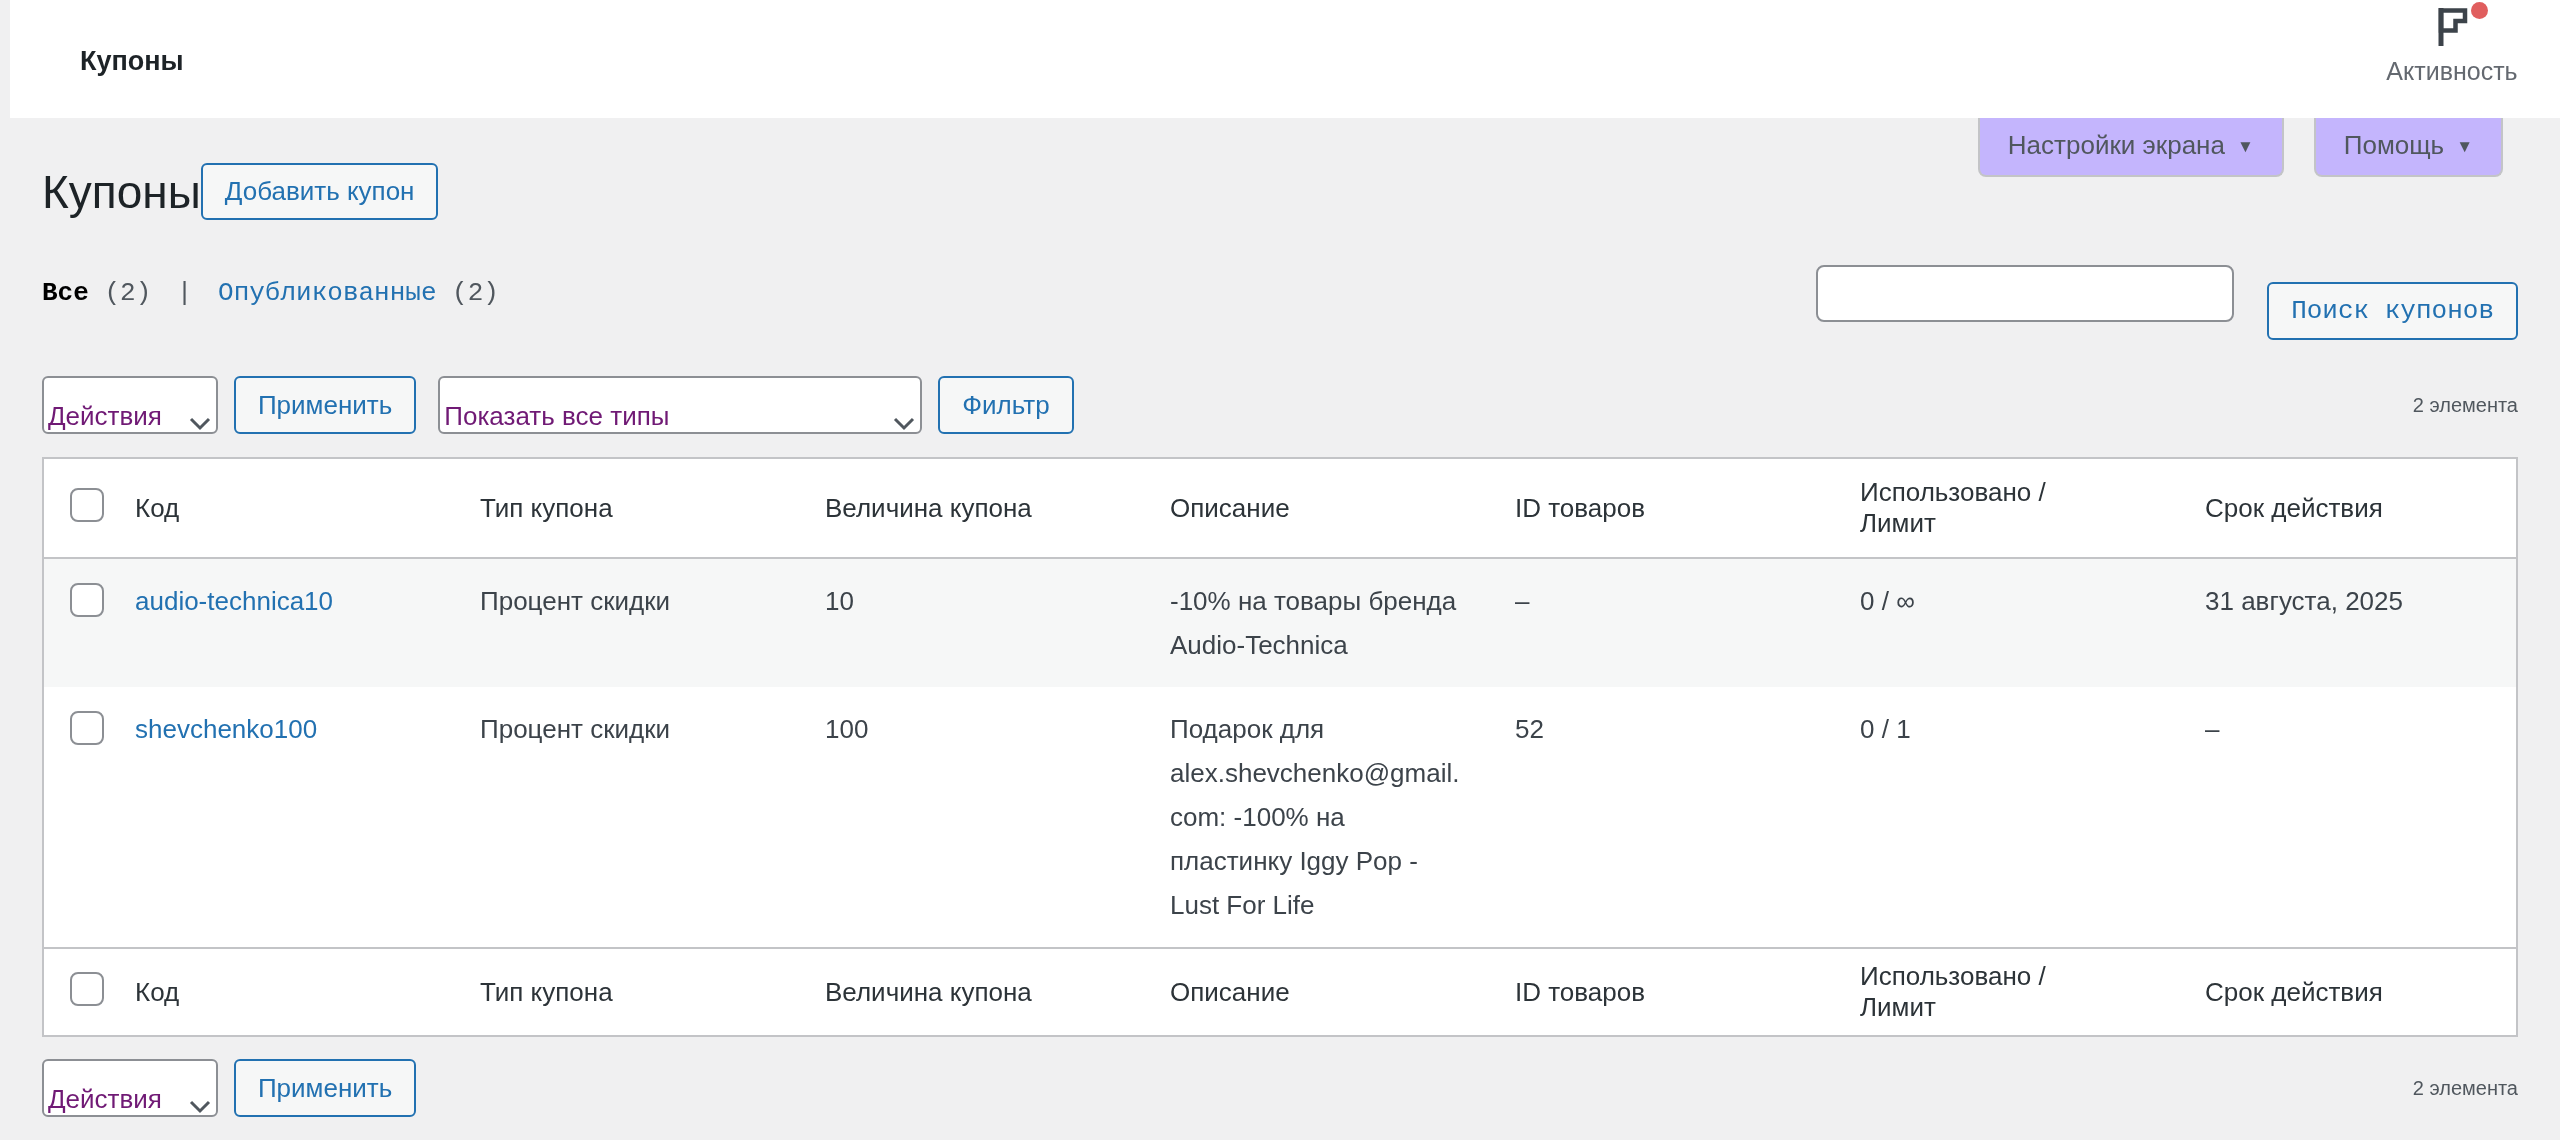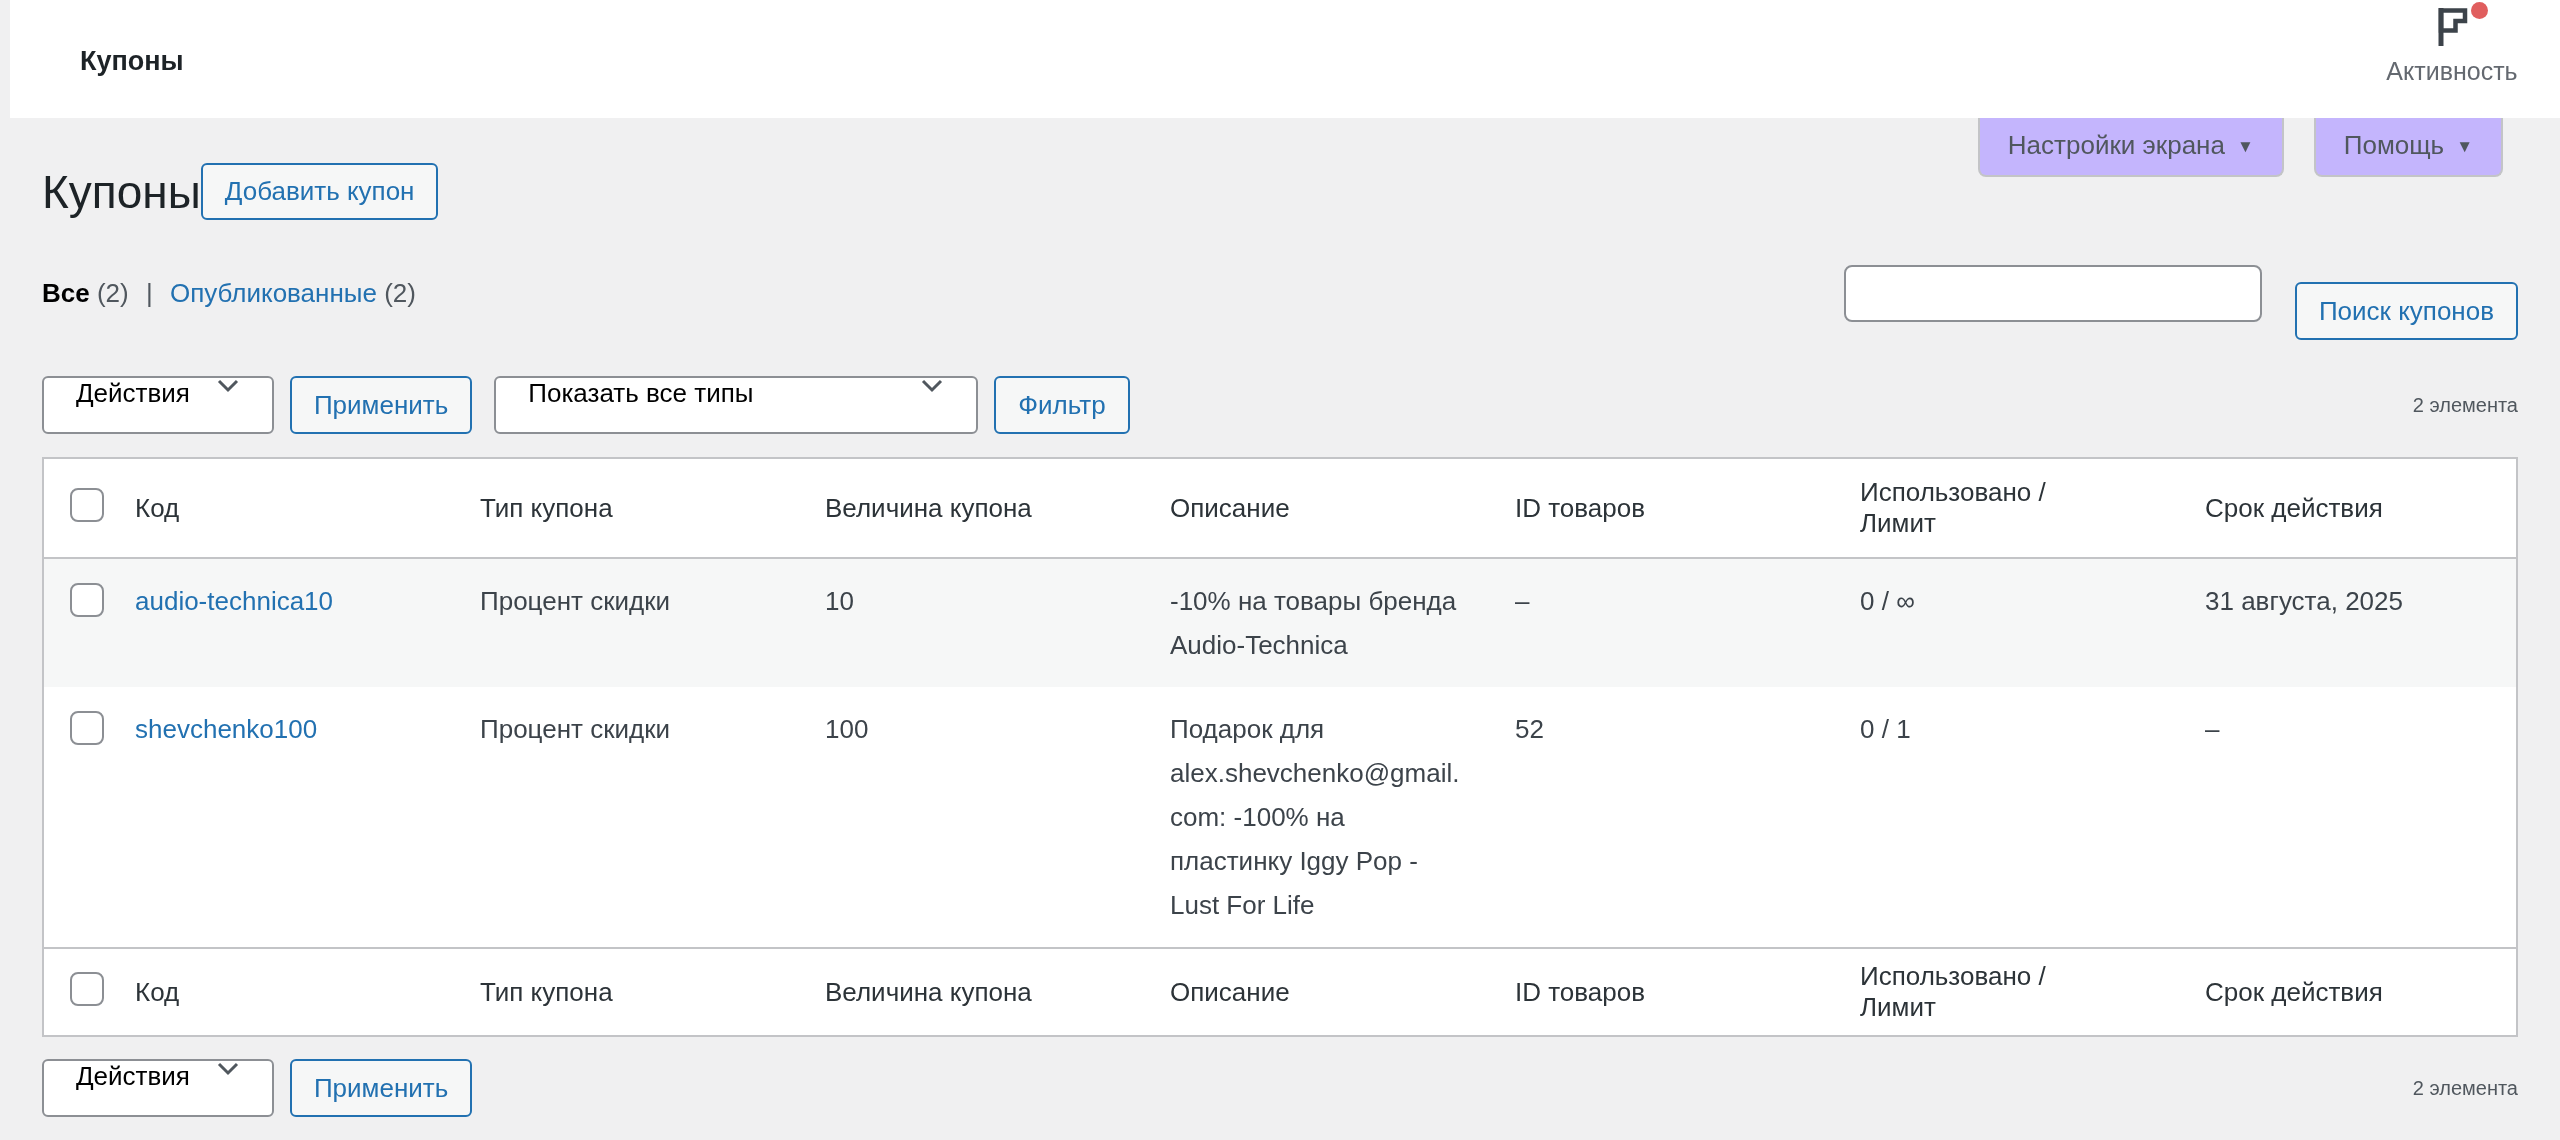--- a/index.html
+++ b/index.html
@@ -71,21 +71,21 @@
   .add-btn {
     background: #f6f7f7;
     border: 2px solid #2271b1;
     border-radius: 6px;
     color: #2271b1;
     font-size: 26px;
     padding: 11px 22px;
     cursor: pointer;
     font-family: inherit;
   }
-  .filters-row { display: flex; align-items: center; margin-top: 26px; min-height: 60px; }
+  .filters-row { display: flex; align-items: center; margin-top: 26px; min-height: 60px; font-family: Liberation Mono, monospace; }
   .subsubsub { font-size: 26px; color: #50575e; }
   .subsubsub .current { color: #000000; font-weight: 700; }
   .subsubsub a { color: #2271b1; text-decoration: none; cursor: pointer; }
   .subsubsub .count { color: #50575e; font-weight: 400; }
   .subsubsub .sep { margin: 0 10px; color: #50575e; }
   .search-box { margin-left: auto; display: flex; align-items: center; }
   .search-input {
     width: 418px;
     height: 57px;
     border: 2px solid #8c8f94;
@@ -106,27 +106,27 @@
     padding: 0 22px;
     height: 58px;
     cursor: pointer;
     font-family: inherit;
   }
   
   .tablenav { display: flex; align-items: center; margin-top: 36px; }
   .tablenav.bottom { margin-top: 22px; }
   .fake-select {
     display: flex;
-    align-items: flex-start;
+    align-items: flex-end;
     background: #ffffff;
     border: 2px solid #8c8f94;
     border-radius: 6px;
     height: 58px;
-    padding: 0 32px;
-    color: #000000;
+    padding: 0 4px;
+    color: #701a75;
     cursor: pointer;
     white-space: nowrap;
   }
   .fake-select .chev { margin-left: 26px; display: inline-flex; }
   .fake-select.wide { width: 484px; margin-left: 22px; gap: 32px; }
   .fake-select.wide .chev { margin-left: auto; }
   .apply-btn { margin-left: 16px; }
   .filter-btn { margin-left: 16px; }
   .items-count { margin-left: auto; color: #50575e; font-size: 20px; }
   

